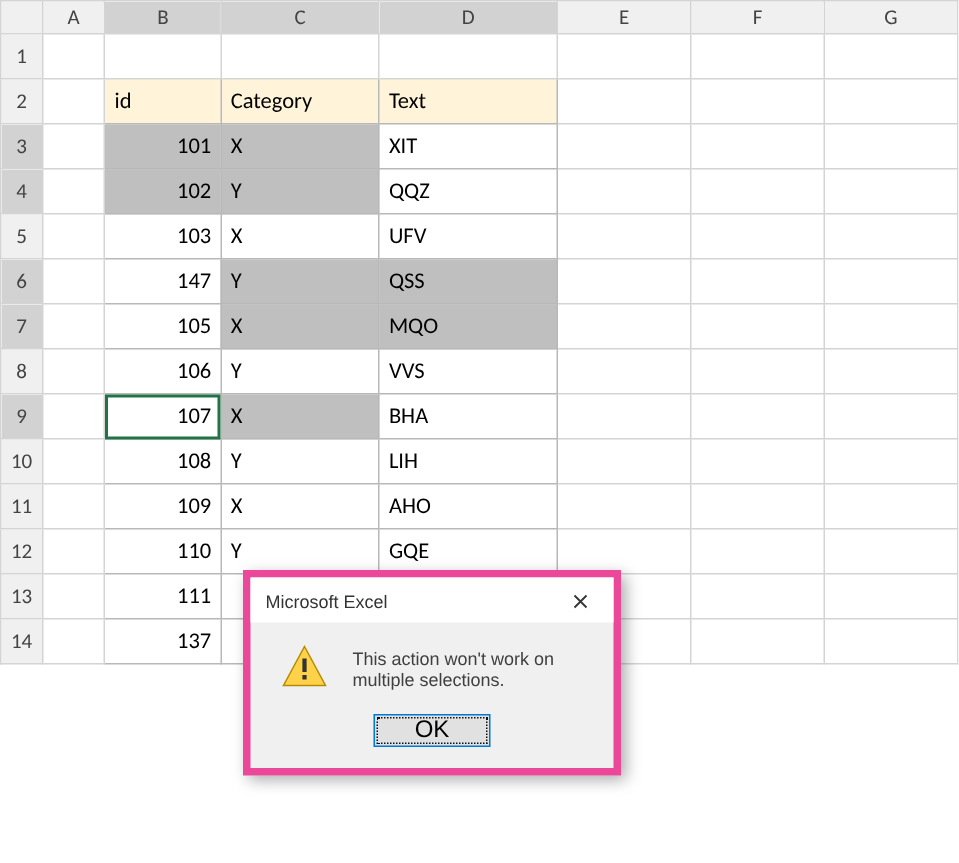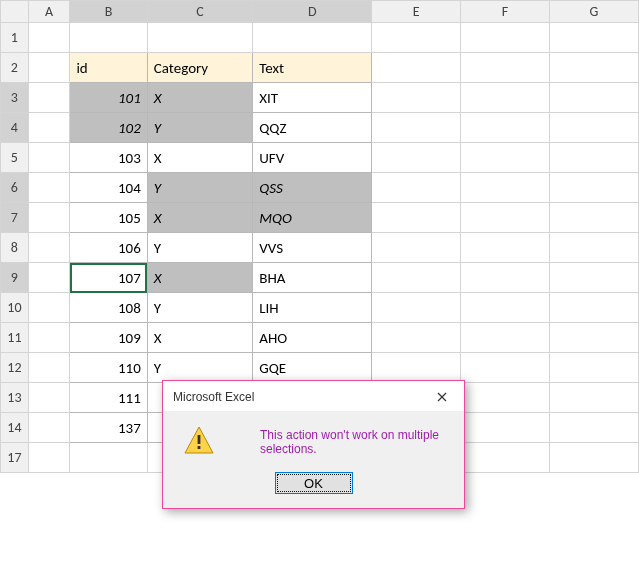--- a/index.html
+++ b/index.html
@@ -39,34 +39,34 @@
 .col-D { width: 120px; }
 .col-E { width: 90px; }
 .col-F { width: 90px; }
 .col-G { width: 90px; }
 .grid td { background: #fff; padding: 0 6px; }
 .hdr-sel { background: #d2d2d2 !important; }
 .row-sel { background: #d2d2d2 !important; color: #0f7b3f; font-weight: 500; }
 .tbl-hdr { background: #fff4d9 !important; font-weight: bold; border: 1px solid #b8b8b8 !important; margin-left: 40px; }
 .tbl-cell { border: 1px solid #b8b8b8 !important; }
 .tbl-num { text-align: right; padding-right: 10px; }
-.shade { background: #bfbfbf !important; font-style: italic; }
+.shade { background: #bfbfbf !important; }
 .active {
   background: #fff !important;
   outline: 2px solid #217346;
   outline-offset: -2px;
   position: relative;
   z-index: 2;
 }
 .dialog {
   position: absolute;
   left: 162px; top: 380px;
-  width: 303px;
+  width: 252px;
   background: #f0f0f0;
-  border: 1px solid #ec4899;
+  border: 5px solid #ec4899;
   box-shadow: 3px 3px 10px rgba(0,0,0,0.35);
   font-family: "Segoe UI", Arial, sans-serif;
   font-size: 12px;
 }
 .dlg-title {
   display: flex;
   justify-content: space-between;
   align-items: center;
   padding: 6px 8px 4px 10px;
   background: #fff;
@@ -77,34 +77,34 @@
   display: flex; align-items: center; justify-content: center;
   font-size: 14px; cursor: pointer;
 }
 .dlg-body {
   display: flex;
   align-items: center;
   padding: 14px 16px 8px 20px;
   gap: 16px;
 }
 .warn-icon { flex: 0 0 auto; }
-.dlg-msg { color: #a21caf; font-size: 12px; margin-left: 29px; }
+.dlg-msg { color: #404040; font-size: 12px; }
 .dlg-foot {
   display: flex;
   justify-content: center;
   padding: 6px 0 14px 0;
 }
 .dlg-btn {
   min-width: 78px;
   height: 22px;
   background: #e1e1e1;
   border: 1px solid #0078d7;
   outline: 1px dotted #111;
   outline-offset: -3px;
-  font-size: 13px;
+  font-size: 16px;
   cursor: pointer;
 }
 </style>
 </head>
 <body>
 
 <table class="grid">
   <thead>
     <tr>
       <th class="corner"></th>
@@ -164,21 +164,21 @@
       <td class="tbl-cell tbl-num">103</td>
       <td class="tbl-cell">X</td>
       <td class="tbl-cell">UFV</td>
       <td></td>
         <td></td>
         <td></td>
       </tr>
     <tr>
         <th class="rowhdr row-sel">6</th>
         <td></td>
-      <td class="tbl-cell tbl-num">104</td>
+      <td class="tbl-cell tbl-num">147</td>
       <td class="tbl-cell shade">Y</td>
       <td class="tbl-cell shade">QSS</td>
       <td></td>
         <td></td>
         <td></td>
       </tr>
     <tr>
         <th class="rowhdr row-sel">7</th>
         <td></td>
       <td class="tbl-cell tbl-num">105</td>
@@ -248,30 +248,20 @@
         <td></td>
         <td></td>
       </tr>
     <tr>
         <th class="rowhdr">14</th>
         <td></td>
       <td class="tbl-cell tbl-num">137</td>
       <td class="tbl-cell"></td>
       <td class="tbl-cell"></td>
       <td></td>
-        <td></td>
-        <td></td>
-      </tr>
-    <tr>
-        <th class="rowhdr">17</th>
-        <td></td>
-        <td></td>
-        <td></td>
-        <td></td>
-        <td></td>
         <td></td>
         <td></td>
       </tr>
   </tbody>
 </table>
 
 <div class="dialog">
   <div class="dlg-title">
     <span>Microsoft Excel</span>
     <div class="dlg-close">

